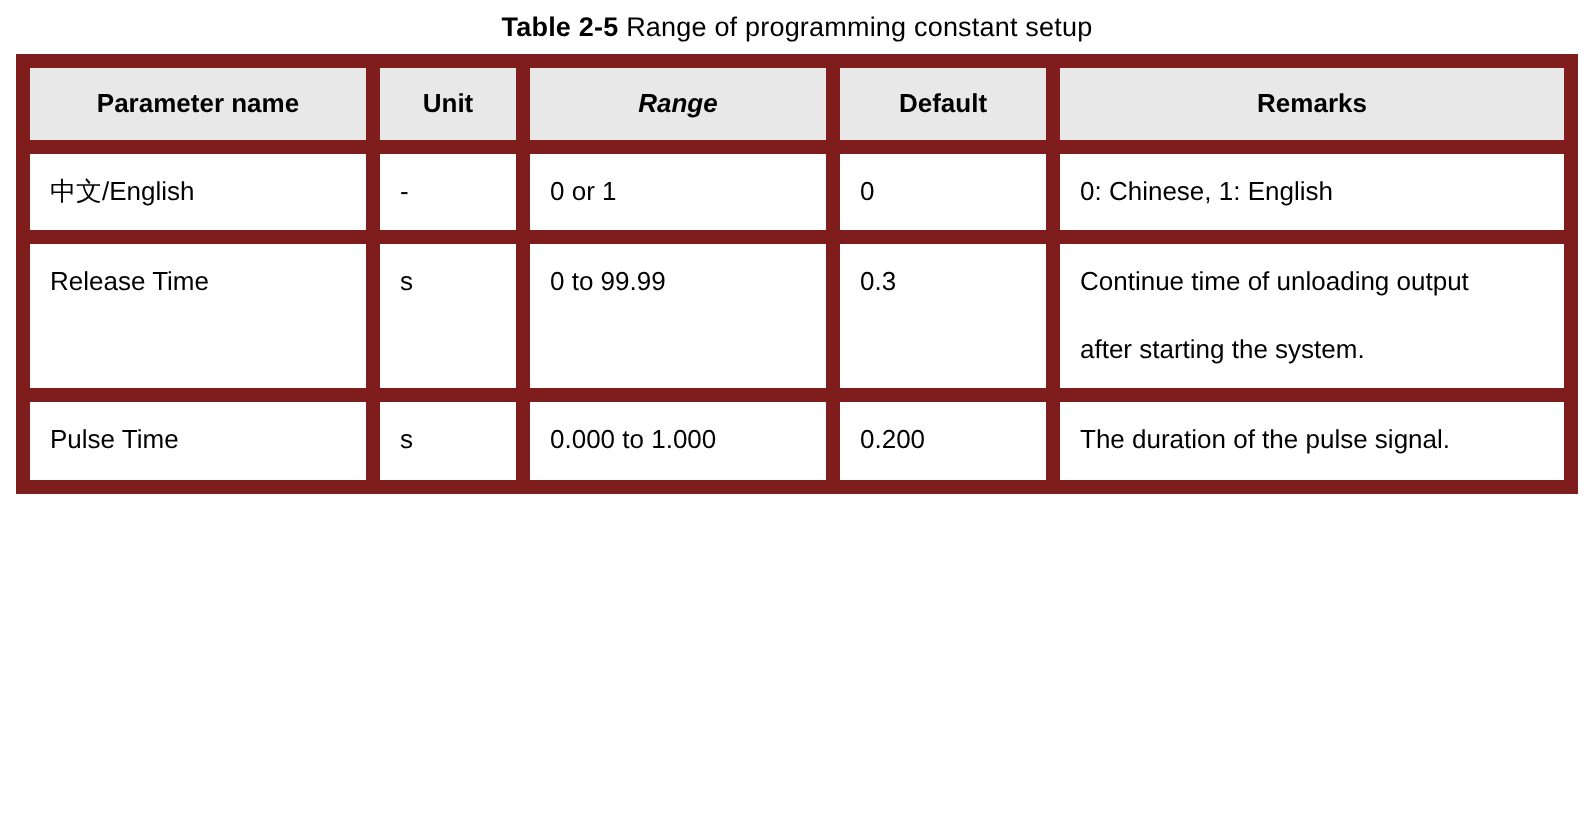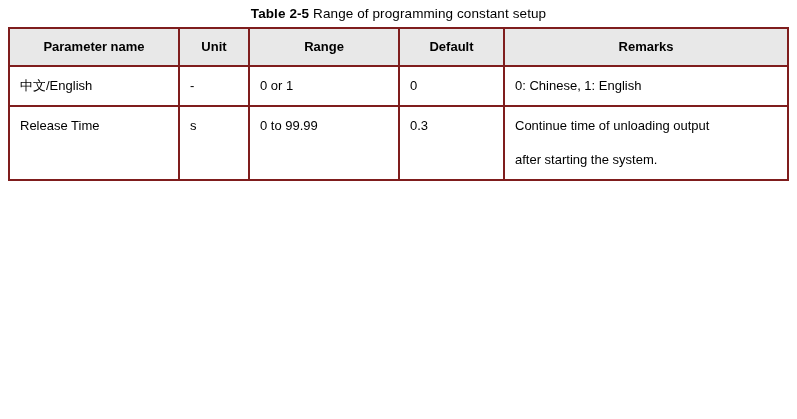--- a/index.html
+++ b/index.html
@@ -35,42 +35,42 @@
     font-weight: normal;
   }
   table.param-table {
     border-collapse: collapse;
     margin: 0 8px;
     width: 781px;
     table-layout: fixed;
   }
   table.param-table th,
   table.param-table td {
-    border: 2px solid #7f1d1d;
+    border: 7px solid #7f1d1d;
     font-size: 13px;
     vertical-align: top;
     padding: 9px 8px 9px 10px;
     line-height: 1.55;
   }
   table.param-table thead th {
     background: #e8e8e8;
     font-weight: bold;
     text-align: center;
     vertical-align: middle;
     padding: 7px 4px;
     height: 22px;
   }
   td.c-name   { width: 160px; }
   td.c-unit   { width: 60px;  text-align: left; }
   td.c-range  { width: 140px; }
   td.c-default{ width: 95px;  }
   td.c-remarks{ width: auto;  }
   th.h-name   { width: 160px; }
   th.h-unit   { width: 60px;  }
-  th.h-range  { width: 140px; }
+  th.h-range  { width: 140px; font-style: italic; }
   th.h-default{ width: 95px;  }
   th.h-remarks{ width: auto;  }
   .remark-line {
     display: block;
   }
   .remark-line + .remark-line {
     margin-top: 14px;
   }
   .cell-pad-tall {
     padding-top: 10px;
@@ -114,18 +114,27 @@
         <td class="c-name cell-pad-tall">Release Time</td>
         <td class="c-unit cell-pad-tall">s</td>
         <td class="c-range cell-pad-tall">0 to 99.99</td>
         <td class="c-default cell-pad-tall">0.3</td>
         <td class="c-remarks cell-pad-tall">
           <span class="remark-line">Continue time of unloading output</span>
           <span class="remark-line">after starting the system.</span>
         </td>
       </tr>
 
+      <tr>
+        <td class="c-name cell-pad-tall">Pulse Time</td>
+        <td class="c-unit cell-pad-tall">s</td>
+        <td class="c-range cell-pad-tall">0.000 to 1.000</td>
+        <td class="c-default cell-pad-tall">0.200</td>
+        <td class="c-remarks cell-pad-tall">
+          <span class="remark-line">The duration of the pulse signal.</span>
+        </td>
+      </tr>
 
 
     </tbody>
   </table>
 
 </div>
 
 </body></html>

